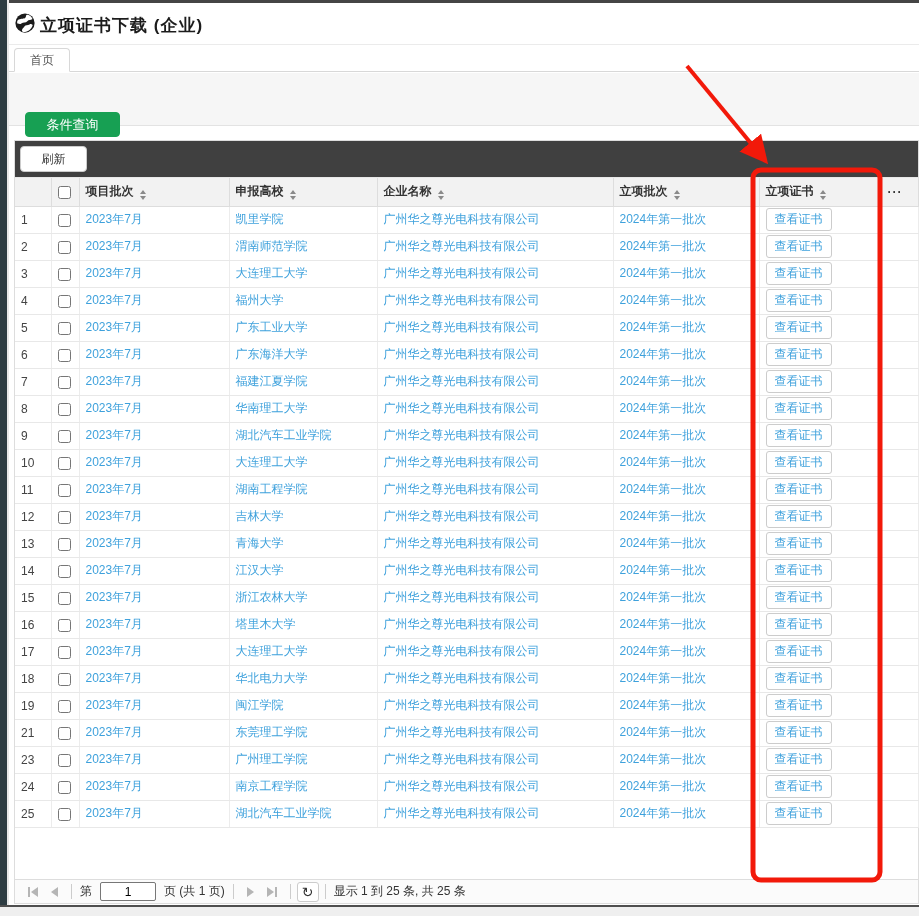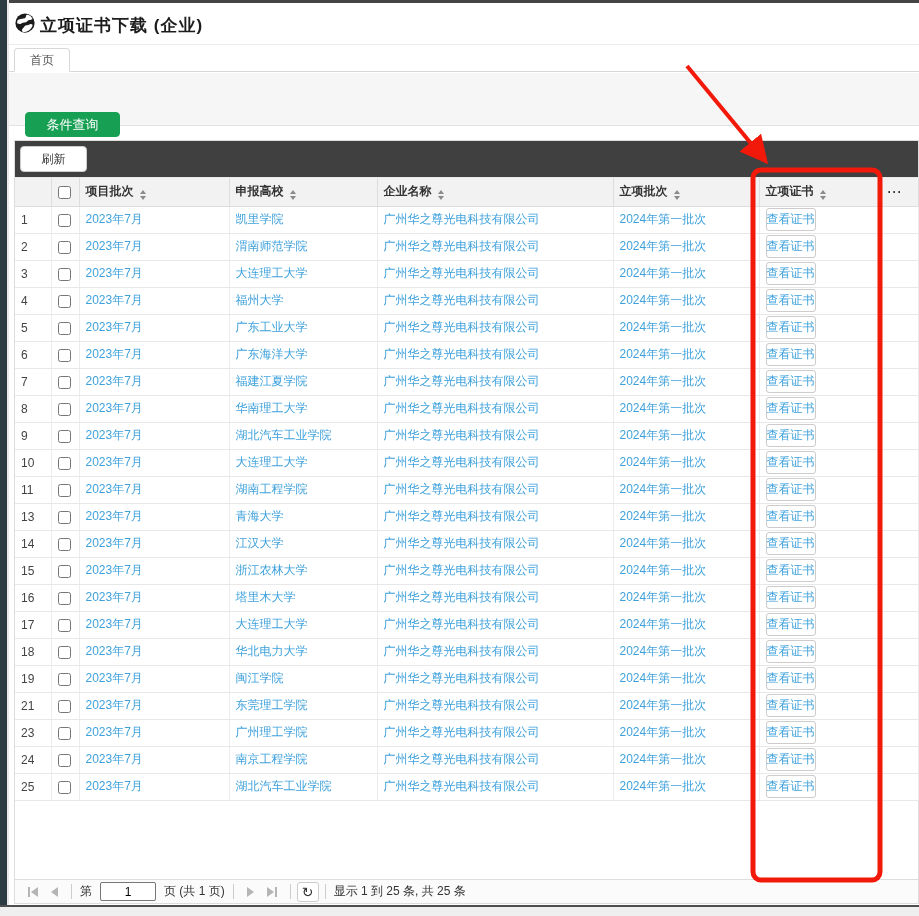--- a/index.html
+++ b/index.html
@@ -71,21 +71,21 @@
   th.c-more{font-weight:bold;color:#334;text-align:center;letter-spacing:1px;}
   input[type=checkbox]{width:13px;height:13px;vertical-align:middle;}
 
   .sort{display:inline-flex;flex-direction:column;margin-left:6px;vertical-align:1px;}
   .sort i{display:block;width:0;height:0;border-left:3px solid transparent;border-right:3px solid transparent;}
   .sort i.up{border-bottom:4px solid #8a8a8a;margin-bottom:2px;}
   .sort i.dn{border-top:4px solid #8a8a8a;}
 
   .cert-btn{
     background:#fff;border:1px solid #ccc;border-radius:3px;color:var(--link);
-    font-size:12px;padding:2px 0;cursor:pointer;font-family:inherit;
+    font-size:12px;padding:2px 8px;cursor:pointer;font-family:inherit;
   }
 
   
   .pager{
     position:absolute;left:0;bottom:0;width:100%;height:24px;background:#fbfbfb;
     border-top:1px solid #ddd;display:flex;align-items:center;padding-left:6px;color:#333;
   }
   .pager .sep{width:1px;height:15px;background:#ccc;margin:0 6px;}
   .pg-btn{display:inline-flex;align-items:center;justify-content:center;width:22px;height:20px;cursor:default;}
   .tri-l{width:0;height:0;border-top:5px solid transparent;border-bottom:5px solid transparent;border-right:7px solid #b5b5b5;}
@@ -337,20 +337,34 @@
       <td class="c-link">2023年7月</td>
       <td class="c-link">湖南工程学院</td>
       <td class="c-link">广州华之尊光电科技有限公司</td>
       <td class="c-link">2024年第一批次</td>
       <td>
         <button class="cert-btn">查看证书</button>
       </td>
       <td class="c-more"></td>
     </tr>
 
+    <tr>
+      <td class="c-num">12</td>
+      <td class="c-chk">
+        <input type="checkbox" style="">
+      </td>
+      <td class="c-link">2023年7月</td>
+      <td class="c-link">吉林大学</td>
+      <td class="c-link">广州华之尊光电科技有限公司</td>
+      <td class="c-link">2024年第一批次</td>
+      <td>
+        <button class="cert-btn">查看证书</button>
+      </td>
+      <td class="c-more"></td>
+    </tr>
 
     <tr>
       <td class="c-num">13</td>
       <td class="c-chk">
         <input type="checkbox" style="">
       </td>
       <td class="c-link">2023年7月</td>
       <td class="c-link">青海大学</td>
       <td class="c-link">广州华之尊光电科技有限公司</td>
       <td class="c-link">2024年第一批次</td>

